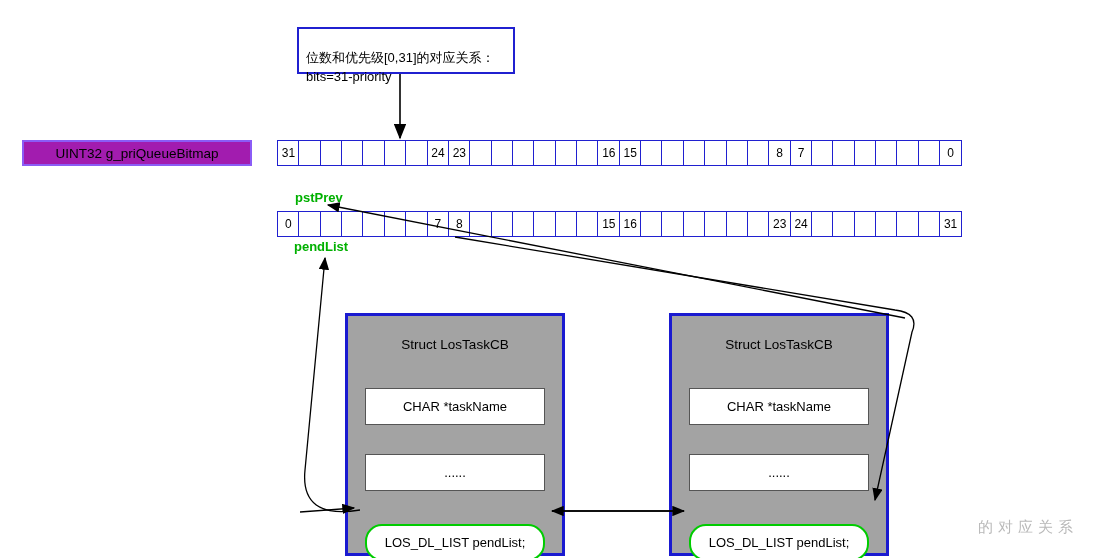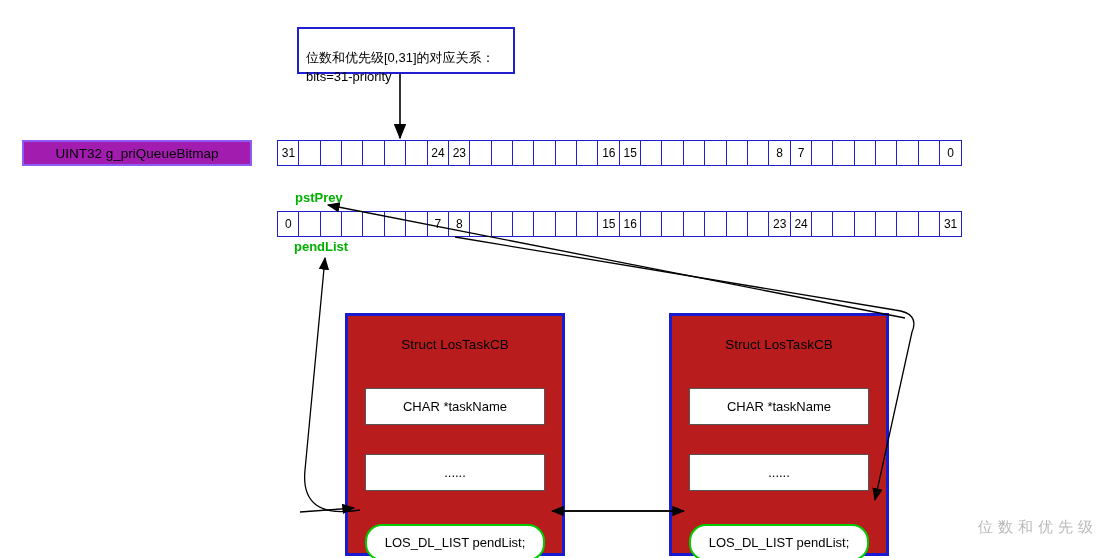--- a/index.html
+++ b/index.html
@@ -86,21 +86,21 @@
   #ptr-prev { left: 295px; top: 190px; }
   #ptr-next { left: 294px; top: 239px; }
 
   
   .taskcb {
     position: absolute;
     top: 313px;
     width: 220px;
     height: 243px;
     border: 3px solid #1a1ad0;
-    background: #b91c1c;
+    background: #a3a3a3;
     box-sizing: border-box;
   }
   #taskcb-left  { left: 345px; }
   #taskcb-right { left: 669px; }
   .taskcb-title {
     position: absolute;
     left: 0;
     right: 0;
     top: 21px;
     text-align: center;
@@ -259,14 +259,14 @@
     <path d="M 455,237 L 895,310 Q 920,313 912,332 L 875,500" fill="none" stroke="#000000" stroke-width="1.3" marker-end="url(#ah)"></path>
 
     <path d="M 360,510 Q 300,520 305,470 L 325,258" fill="none" stroke="#000000" stroke-width="1.3" marker-end="url(#ah)"></path>
 
     <line x1="300" y1="512" x2="354" y2="508" stroke="#000000" stroke-width="1.3" marker-end="url(#ah)"></line>
 
     <line x1="684" y1="511" x2="552" y2="511" stroke="#000000" stroke-width="1.3" marker-end="url(#ah)"></line>
     <line x1="552" y1="511" x2="684" y2="511" stroke="#000000" stroke-width="1.3" marker-end="url(#ah)"></line>
   </svg>
 
-  <div id="watermark">位数和优先级</div>
+  <div id="watermark">的对应关系</div>
 </div>
 
 </body></html>

